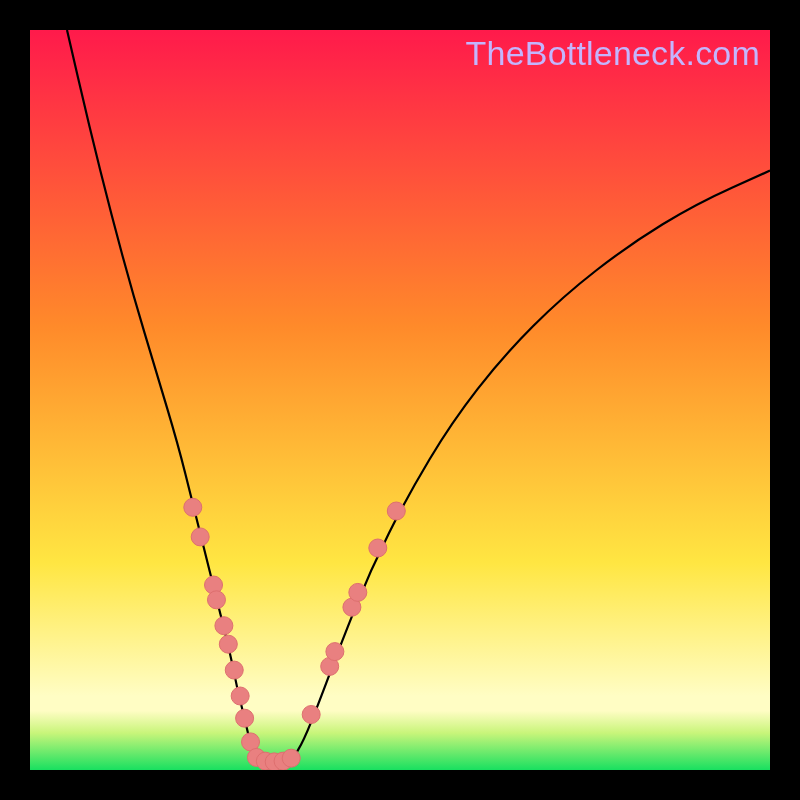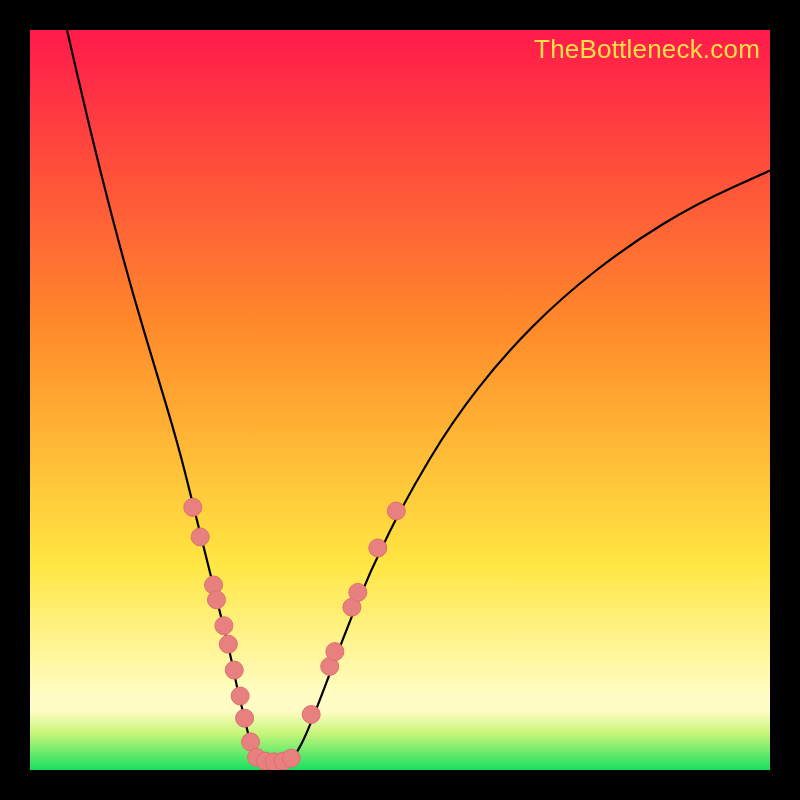--- a/index.html
+++ b/index.html
@@ -26,22 +26,22 @@
     overflow: hidden;
   }
   .gradient {
     position: absolute;
     left: 0; top: 0; right: 0; bottom: 0;
   }
   .watermark {
     position: absolute;
     top: 4px;
     right: 10px;
-    color: #fde047;
-    font-size: 26px;
+    color: #c4b5fd;
+    font-size: 34px;
     font-weight: 500;
     letter-spacing: 0.2px;
     user-select: none;
   }
   svg.curves {
     position: absolute;
     left: 0; top: 0;
     width: 740px; height: 740px;
   }
 </style>

